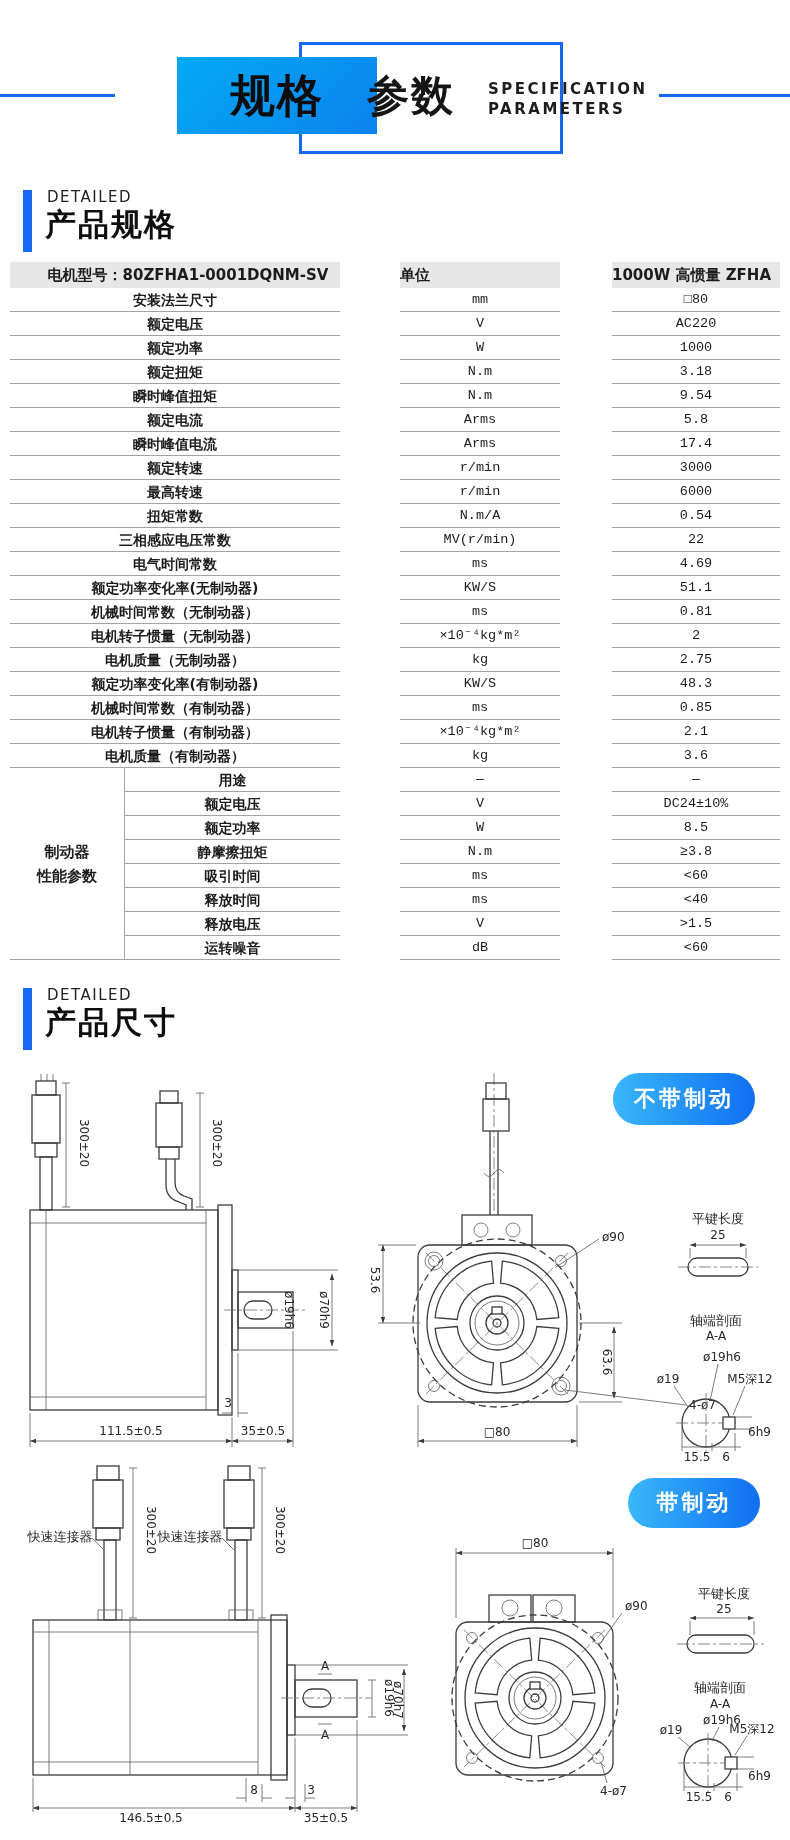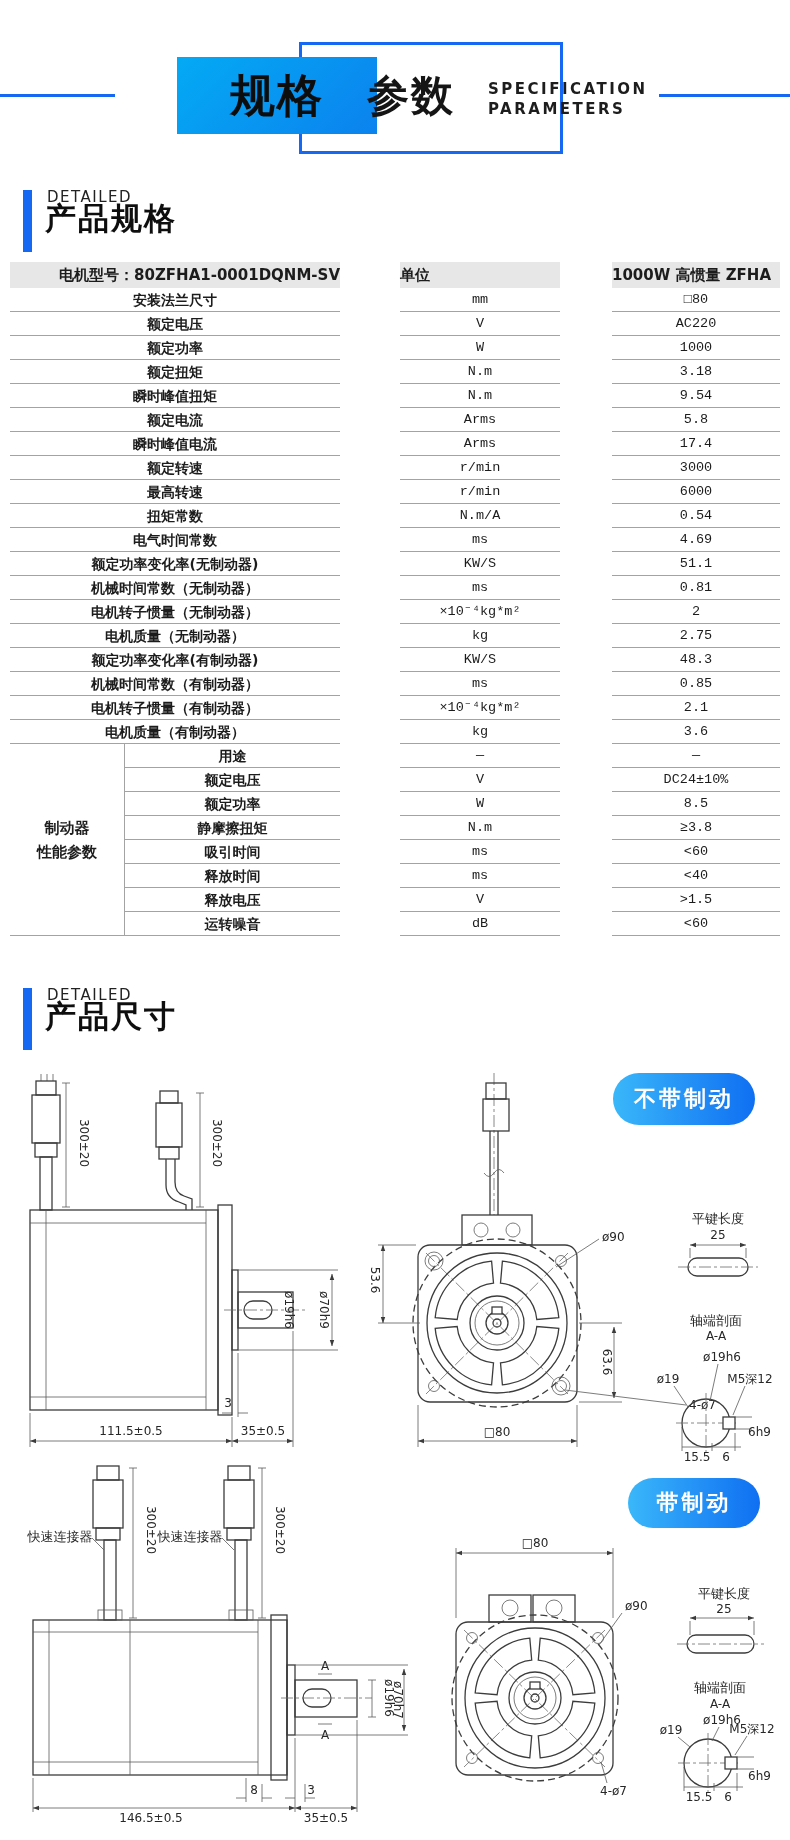--- a/index.html
+++ b/index.html
@@ -15,29 +15,29 @@
         display:flex;align-items:center;justify-content:center;
         font-size:45px;font-weight:bold;color:#0d0d0d;letter-spacing:2px;}
   .cn2{position:absolute;left:367px;top:57px;height:77px;display:flex;align-items:center;
        font-size:42px;font-weight:bold;color:#151515;letter-spacing:2px;}
   .en{position:absolute;left:488px;top:79px;font-size:15px;font-weight:bold;
       letter-spacing:2.5px;color:#1d1d1d;line-height:20px;}
   
   .sec{position:absolute;left:23px;width:400px;height:70px;}
   .sec .bar{position:absolute;left:0;top:2px;width:9px;height:62px;background:#1667f2;}
   .sec .eyebrow{position:absolute;left:24px;top:0;font-size:15px;color:#222;letter-spacing:1.5px;}
-  .sec .title{position:absolute;left:22px;top:10px;font-size:31px;font-weight:bold;color:#0e0e0e;letter-spacing:2px;}
+  .sec .title{position:absolute;left:22px;top:16px;font-size:31px;font-weight:bold;color:#0e0e0e;letter-spacing:2px;}
   #sec-specs{top:188px;}
   #sec-dims{top:986px;}
   
   .spec-table{position:absolute;left:10px;top:262px;width:770px;font-size:14px;}
   .t-head{display:grid;grid-template-columns:330px 60px 160px 52px 168px;height:26px;line-height:26px;
           font-weight:bold;font-size:15px;}
   .t-head .h{background:#e7e7e7;text-align:left;}
-  .t-head .h-model{text-align:right;padding-left:26px;}
+  .t-head .h-model{text-align:center;padding-left:26px;}
   .t-row{display:grid;grid-template-columns:330px 60px 160px 52px 168px;height:24px;line-height:24px;}
   .cell{text-align:center;border-bottom:1px solid #a3a3a3;overflow:hidden;white-space:nowrap;}
   .gap{border:none;}
   .c-label{font-weight:bold;font-size:14px;}
   .mono{font-family:"Liberation Mono","DejaVu Sans Mono",monospace;font-size:13.5px;}
   .brake-grid{display:grid;grid-template-columns:115px 215px 60px 160px 52px 168px;
               grid-auto-rows:24px;line-height:24px;}
   .b-group{grid-row:1/span 8;border-right:1px solid #a3a3a3;border-bottom:1px solid #a3a3a3;
            display:flex;flex-direction:column;align-items:center;justify-content:center;
            font-weight:bold;font-size:15px;}
@@ -165,20 +165,27 @@
     </div>
 
     <div class="t-row">
       <div class="cell c-label">扭矩常数</div>
       <div class="gap"></div>
       <div class="cell mono">N.m/A</div>
       <div class="gap"></div>
       <div class="cell mono">0.54</div>
     </div>
 
+    <div class="t-row">
+      <div class="cell c-label">三相感应电压常数</div>
+      <div class="gap"></div>
+      <div class="cell mono">MV(r/min)</div>
+      <div class="gap"></div>
+      <div class="cell mono">22</div>
+    </div>
 
     <div class="t-row">
       <div class="cell c-label">电气时间常数</div>
       <div class="gap"></div>
       <div class="cell mono">ms</div>
       <div class="gap"></div>
       <div class="cell mono">4.69</div>
     </div>
 
     <div class="t-row">

